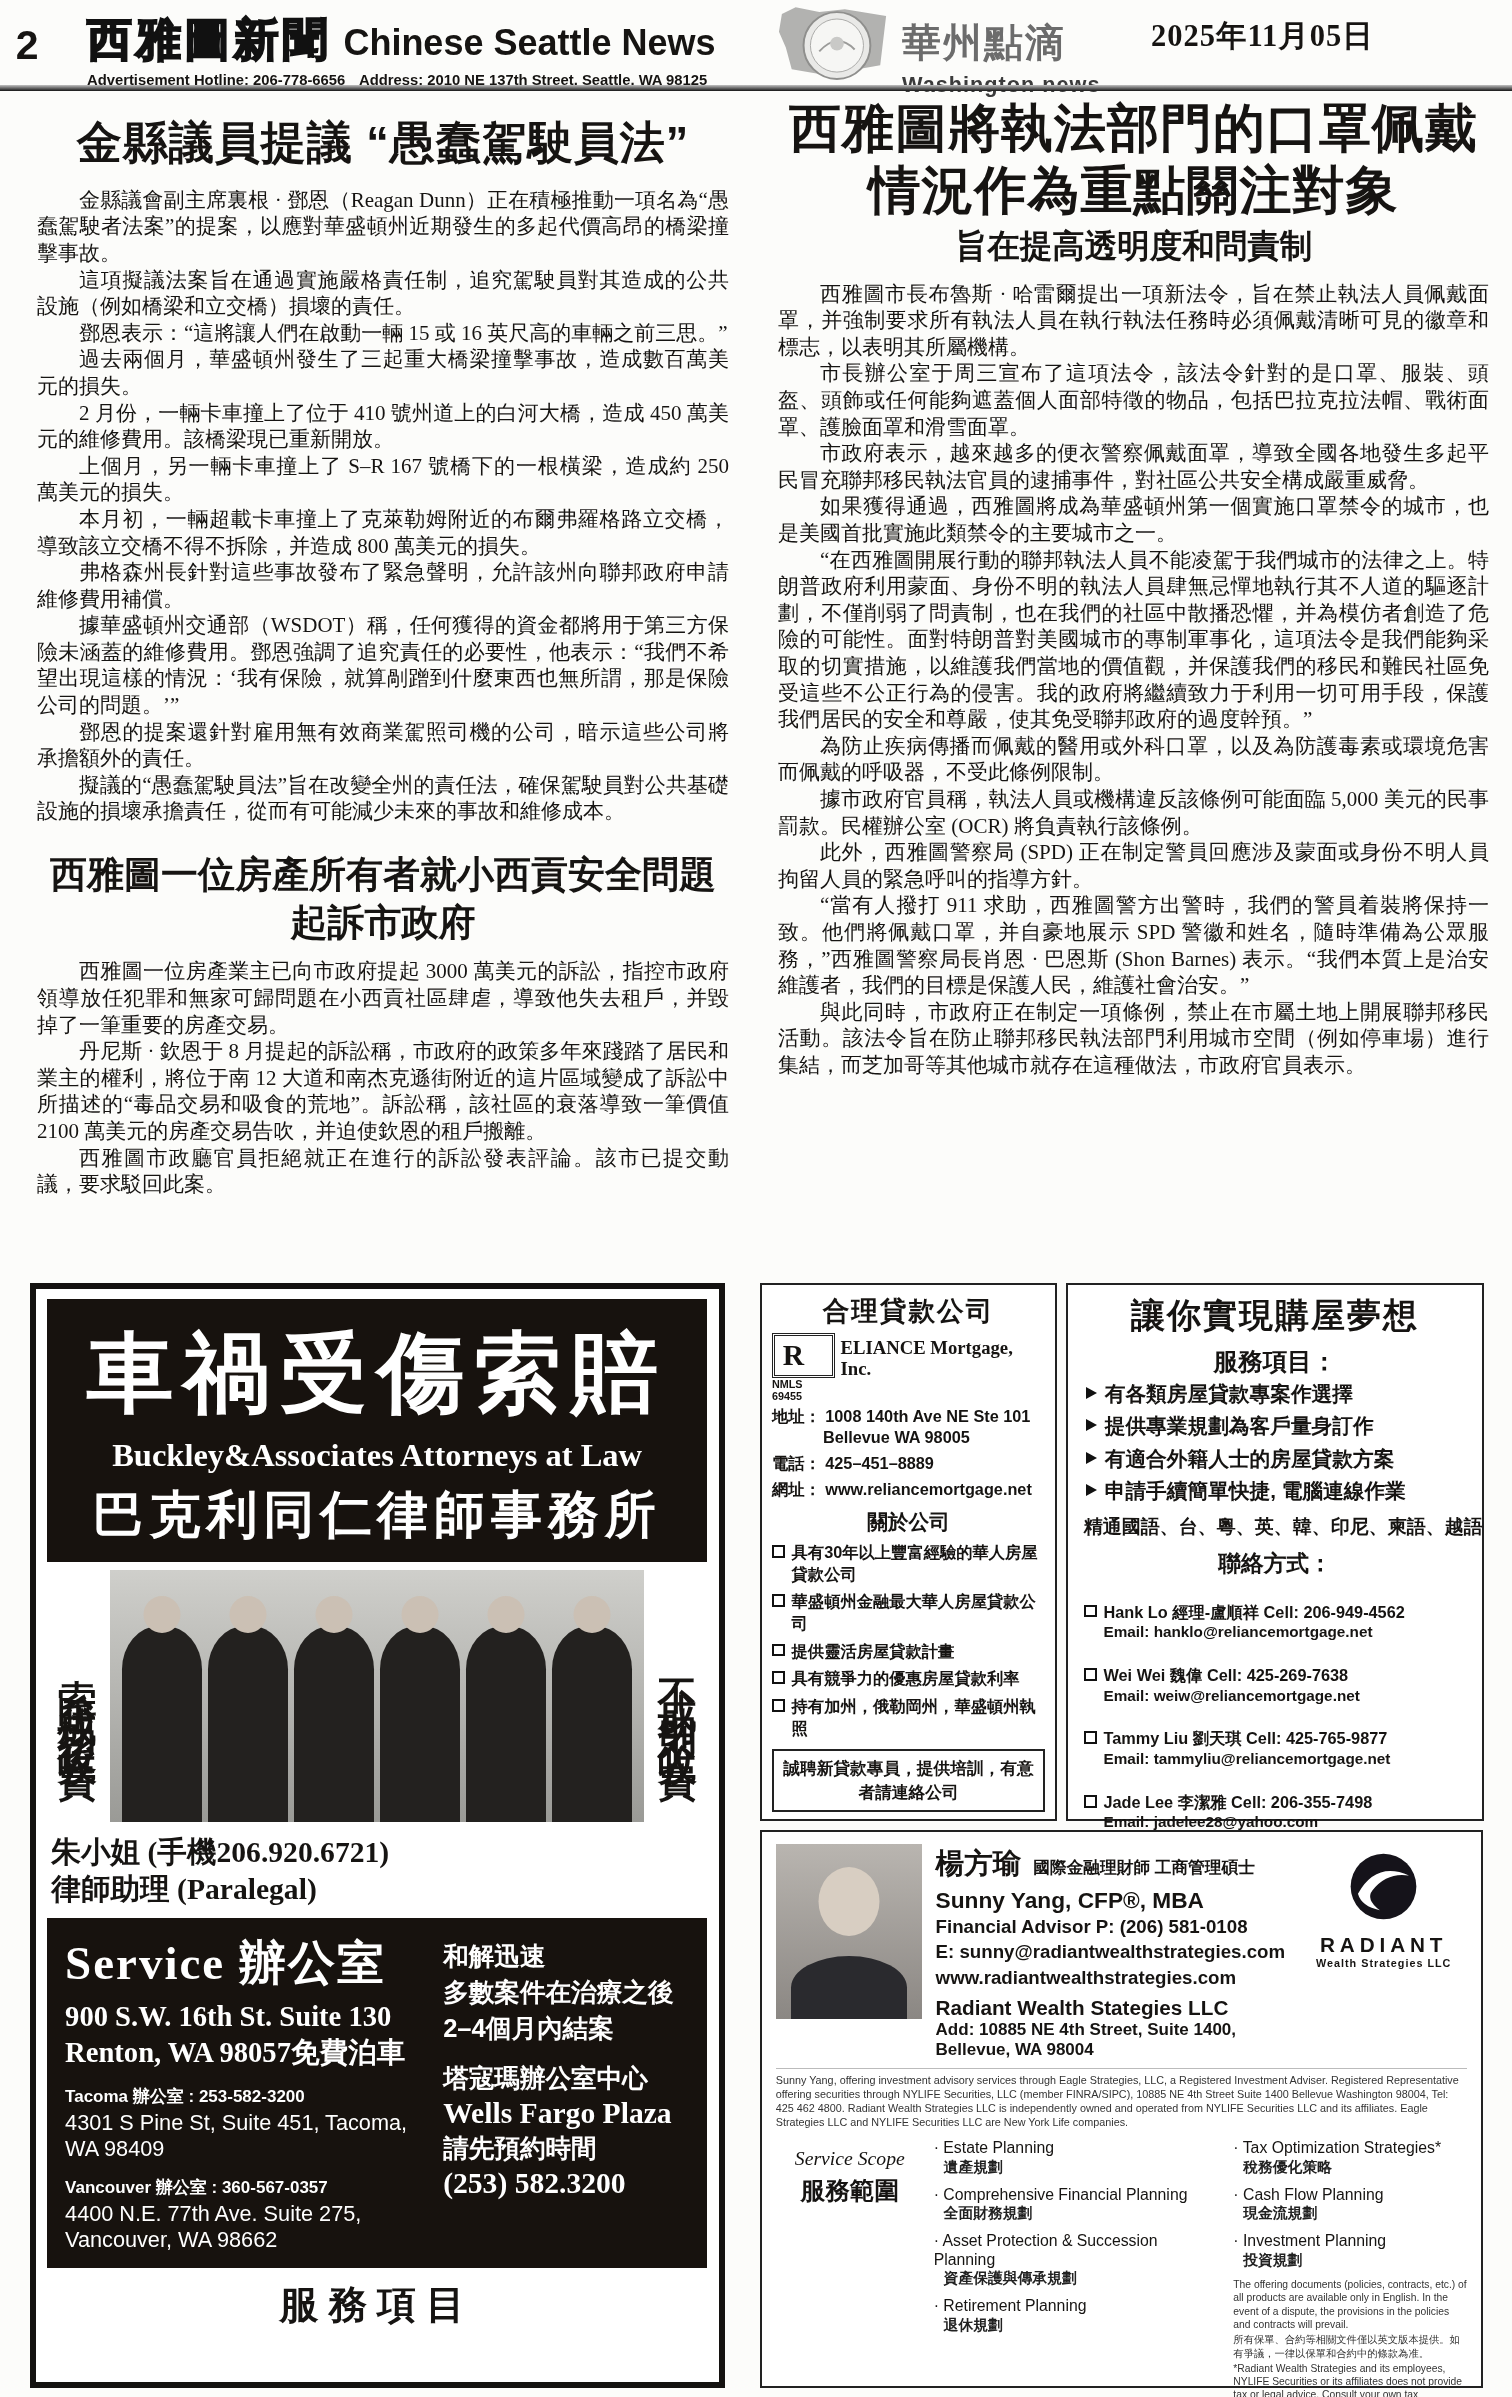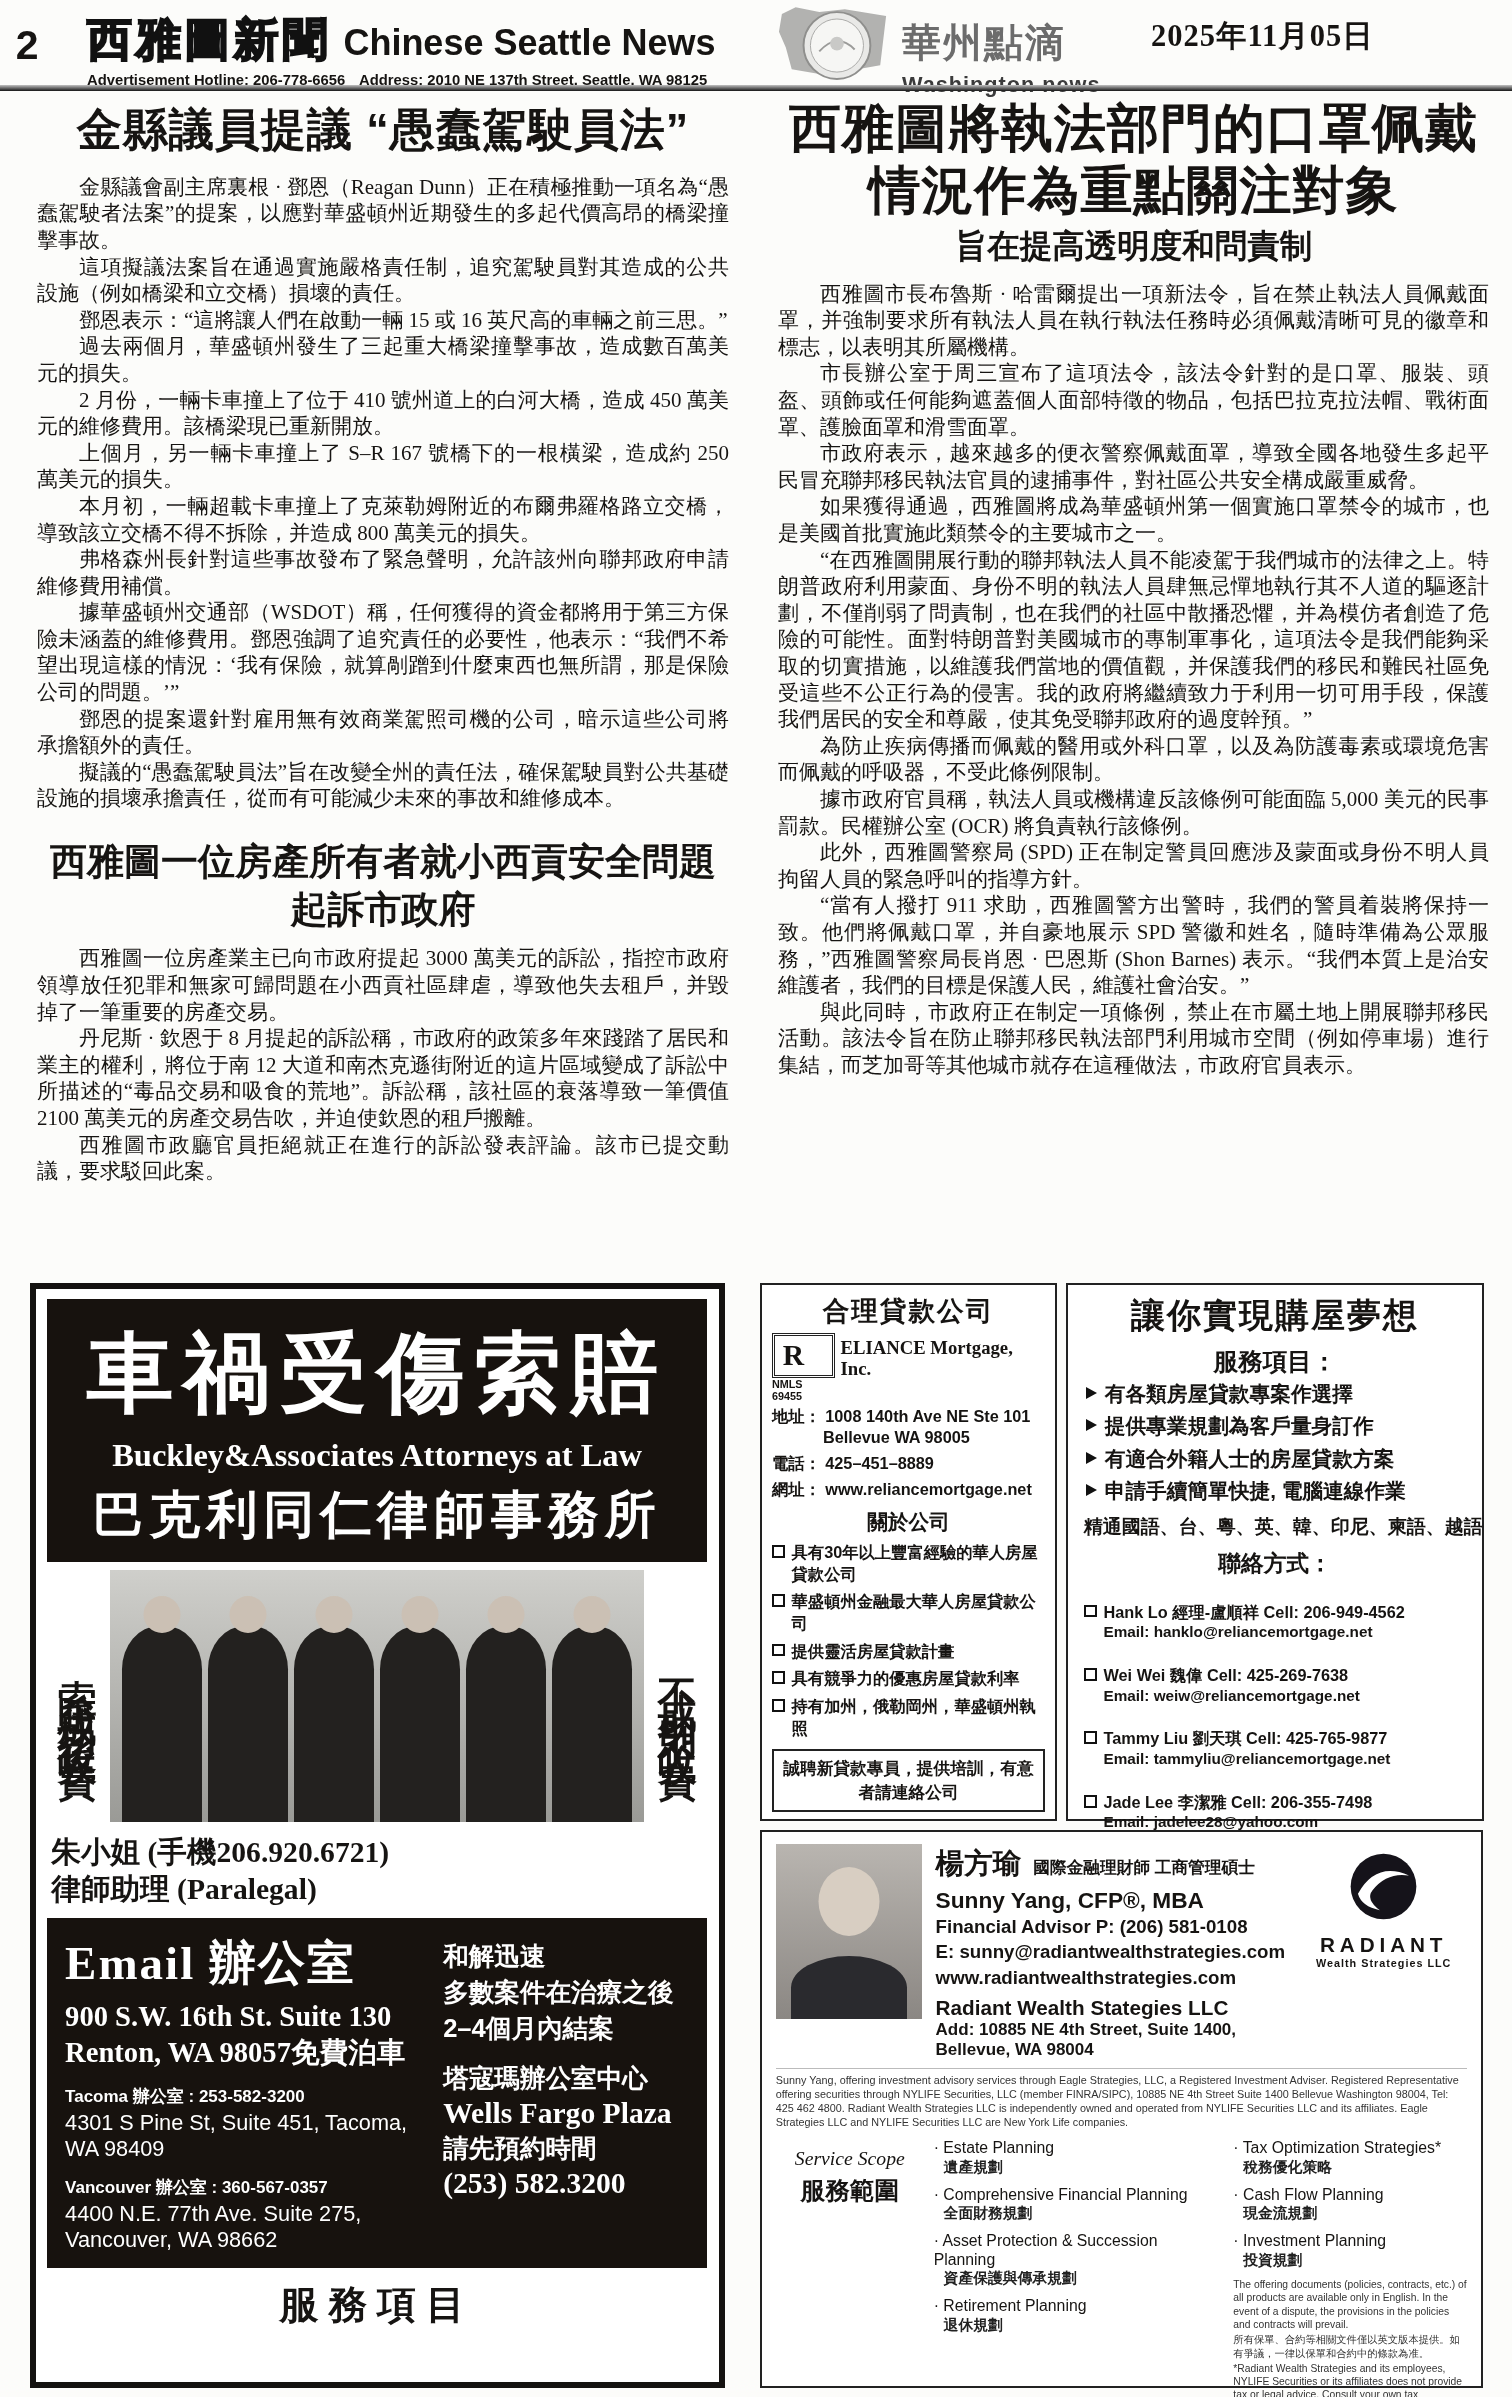--- a/index.html
+++ b/index.html
@@ -20,21 +20,21 @@
   .m-en{font-family:var(--sans);font-weight:900;font-size:36px;letter-spacing:0px;margin-left:7.9px;}
   .m-sub{font-family:var(--sans);font-weight:700;font-size:14.8px;margin-top:2px;display:flex;gap:13.8px;white-space:nowrap;}
   .wa-icon{position:absolute;left:776px;top:3.9px;width:116px;height:87px;}
   .section-block{position:absolute;left:902px;top:15.8px;}
   .sec-cn{font-family:var(--sans);font-weight:900;font-size:39px;color:#6c6c6c;letter-spacing:2px;}
   .sec-en{font-family:var(--sans);font-weight:700;font-size:21.7px;color:#3b3b3b;letter-spacing:1px;margin-top:2px;}
   .date{position:absolute;left:1151px;top:16px;font-family:var(--serif);font-size:30.5px;font-weight:600;letter-spacing:1px;}
   .header-rule{position:absolute;top:85px;left:0;width:100%;height:5.9px;background:linear-gradient(180deg,#c2c2c2,#151515);}
 
   
-  .col-left{position:absolute;left:37px;top:100px;width:692px;}
+  .col-left{position:absolute;left:37px;top:113px;width:692px;}
   .col-right{position:absolute;left:778px;top:97px;width:711px;}
   .a1-title{font-family:var(--sans);font-weight:900;font-size:45px;text-align:center;letter-spacing:1px;margin-bottom:13.8px;white-space:nowrap;}
   .body p{font-size:21px;line-height:26.6px;text-align:justify;text-justify:inter-ideograph;text-indent:2em;}
   .a2{margin-top:25.6px;}
   .a2-title{font-family:var(--sans);font-weight:900;font-size:37px;line-height:48px;text-align:center;margin-bottom:11.8px;}
   .a3-title{font-family:var(--sans);font-weight:900;font-size:52px;line-height:62px;text-align:center;letter-spacing:1px;}
   .a3-sub{font-family:var(--sans);font-weight:900;font-size:32.5px;text-align:center;margin:3.9px 0 11.8px;}
 
   
   .attorney{position:absolute;left:29.6px;top:1283px;width:695px;height:1105px;border:6.9px solid #141210;background:#fff;padding:9.9px 11.8px;}
@@ -217,21 +217,21 @@
       <div class="att-side">不成功則不收費</div>
     </div>
     <div class="att-contact-row">
       <div class="att-c1">
         <div>朱小姐 (手機206.920.6721)</div>
         <div>律師助理 (Paralegal)</div>
       </div>
     </div>
     <div class="att-offices">
       <div class="off-left">
-        <div class="renton-title">Email 辦公室</div>
+        <div class="renton-title">Service 辦公室</div>
         <div class="renton-addr">
           <div>900 S.W. 16th St. Suite 130</div>
           <div>Renton, WA 98057免費泊車</div>
         </div>
         <div class="off-small">Tacoma 辦公室 : 253-582-3200</div>
         <div class="off-small2">4301 S Pine St, Suite 451, Tacoma, WA 98409</div>
         <div class="off-small">Vancouver 辦公室 : 360-567-0357</div>
         <div class="off-small2">4400 N.E. 77th Ave. Suite 275, Vancouver, WA 98662</div>
       </div>
       <div class="off-right">

